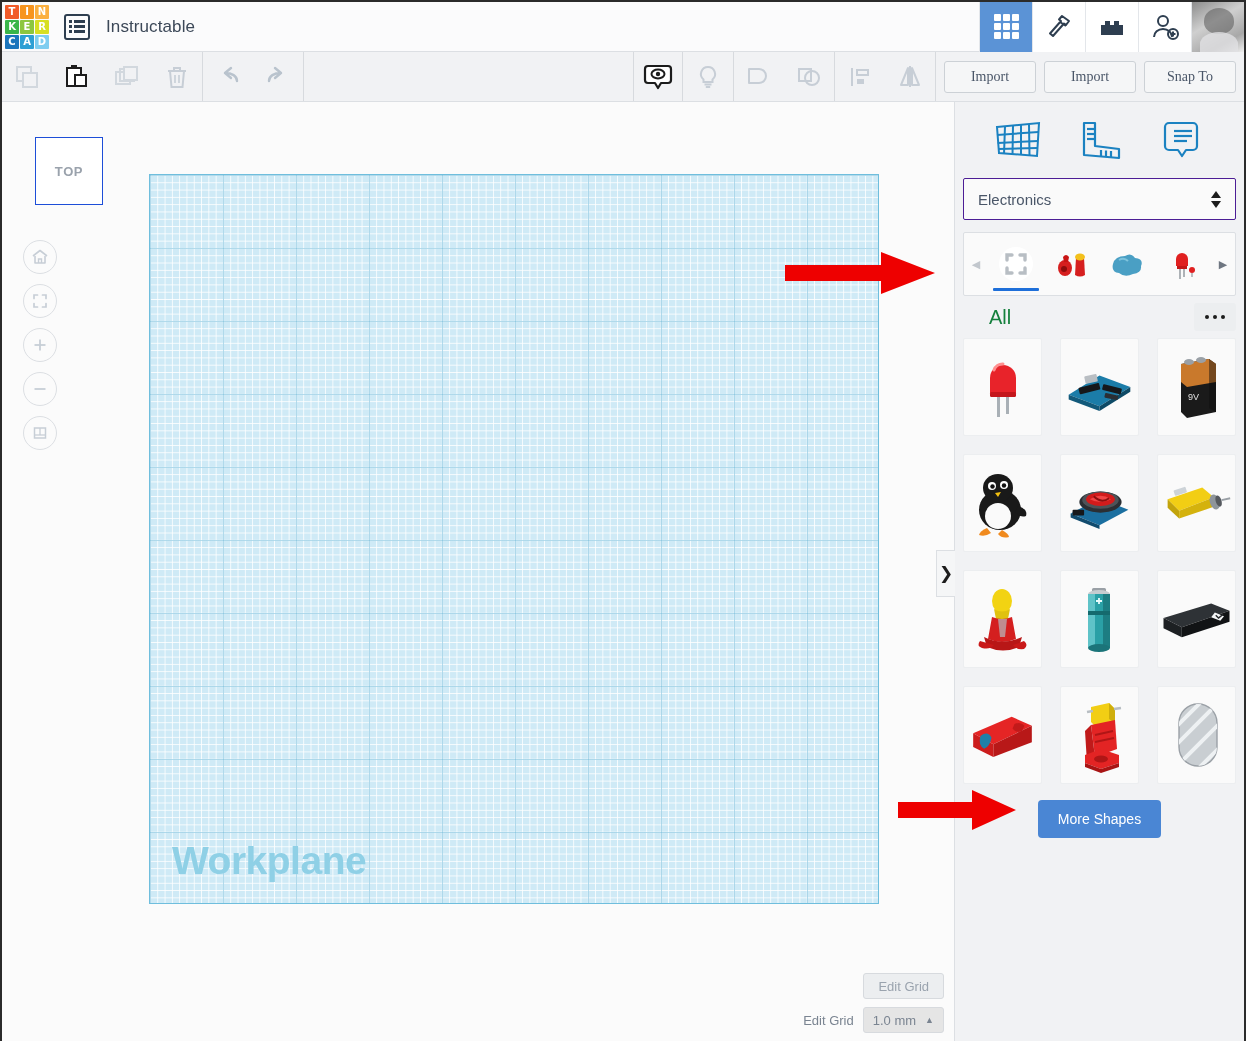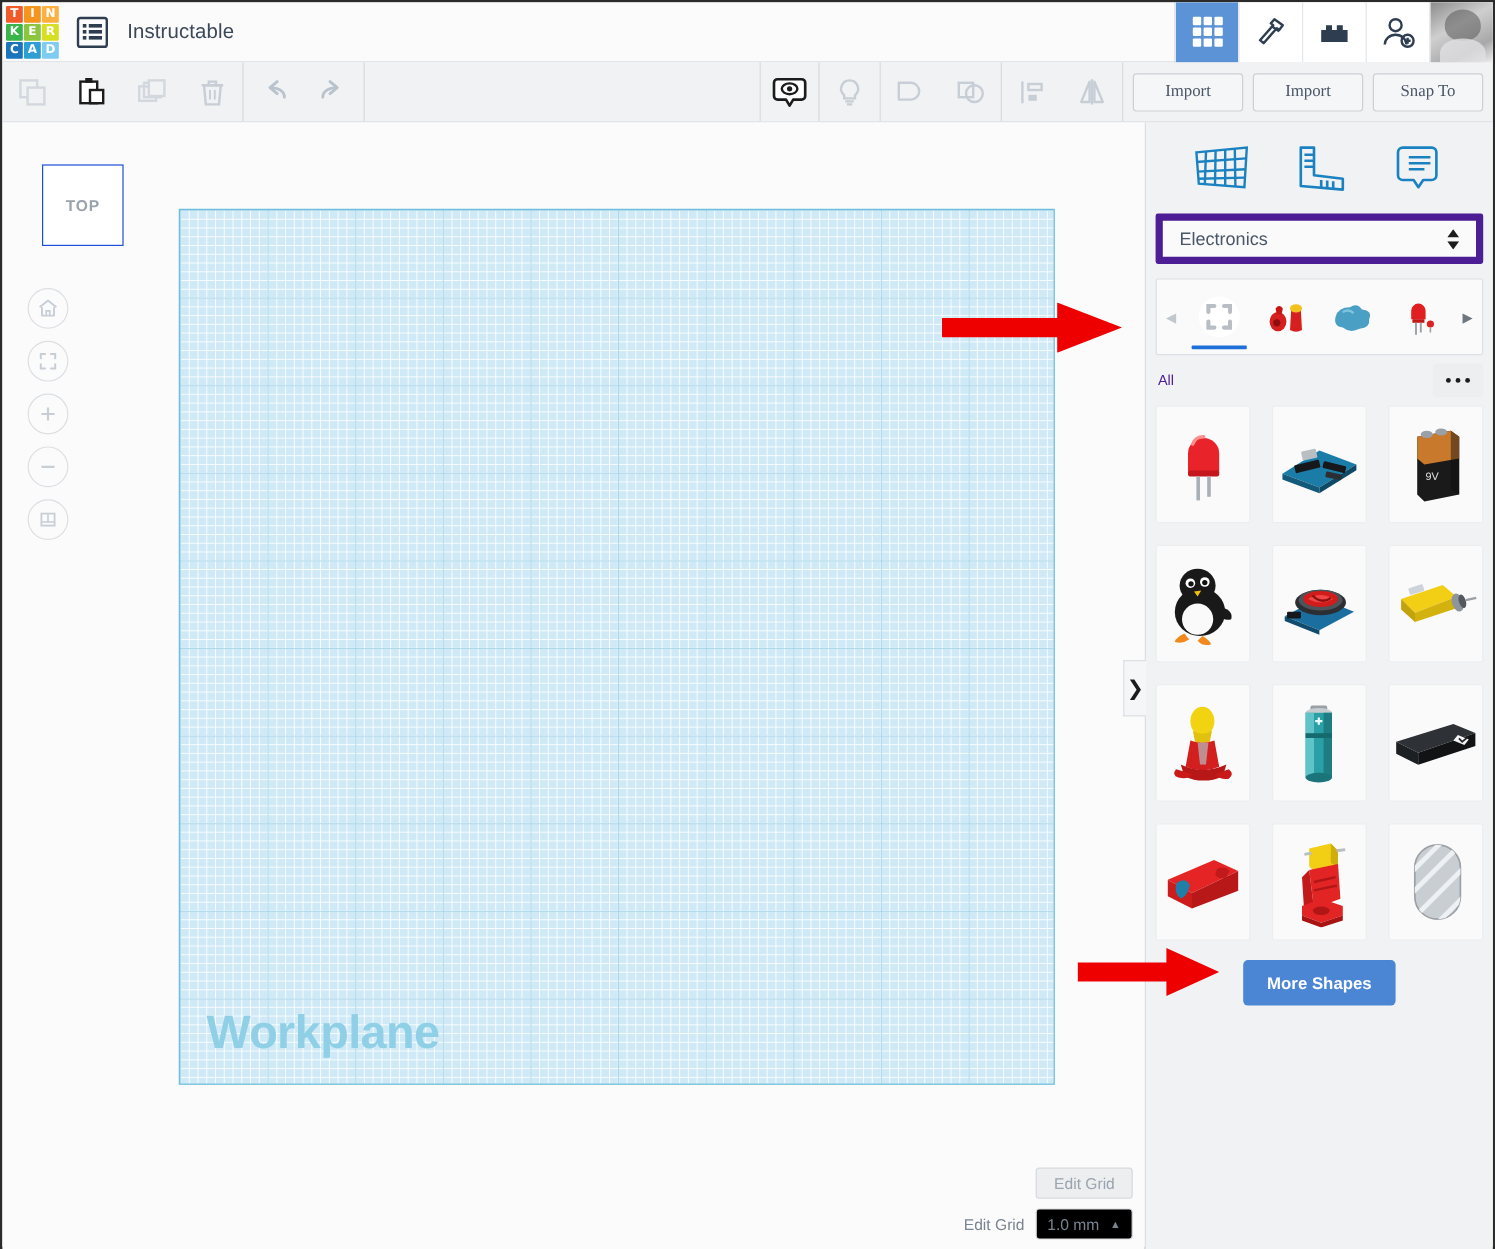--- a/index.html
+++ b/index.html
@@ -128,39 +128,39 @@
   }
   .btn-editgrid {
     height: 26px; padding: 0 14px; background: #eceef0;
     border: 1px solid #d7dade; border-radius: 3px;
     color: #9aa3ae; font-size: 13px; cursor: pointer;
     display: flex; align-items: center;
   }
   .snaprow { display: flex; align-items: center; gap: 9px; }
   .snaplabel { color: #7a8491; font-size: 13px; }
   .snapsel {
-    height: 26px; padding: 0 9px; background: #000000;
+    height: 26px; padding: 0 9px; background: #e5e5e5;
     border: 1px solid #d7dade; border-radius: 3px;
     color: #7a8491; font-size: 13px; cursor: pointer;
     display: flex; align-items: center; gap: 9px;
   }
 
   
   .panel {
     position: absolute; right: 0; top: 100px; width: 290px; height: 939px;
     background: #f1f2f4; border-left: 1px solid #dcdfe3;
   }
   .panel-icons {
     height: 76px; display: flex; align-items: center; justify-content: space-around;
     padding: 0 22px;
   }
   .pi { width: 54px; height: 54px; display: flex; align-items: center; justify-content: center; cursor: pointer; }
   .dropdown {
     margin: 0 8px; height: 42px; background: #fafafa;
-    border: 6px solid #4c1d95; border-radius: 2px;
+    border: 1px solid #4c1d95; border-radius: 2px;
     display: flex; align-items: center; padding: 0 14px; cursor: pointer;
   }
   .dd-label { flex: 1; font-size: 15px; color: #4a5668; }
   .dd-arrows { display: flex; flex-direction: column; gap: 3px; }
   .tabstrip {
     margin: 12px 8px 0; height: 64px; background: #fafafa;
     border: 1px solid #dcdfe3; border-radius: 2px;
     display: flex; align-items: center;
   }
   .tsarrow { width: 24px; text-align: center; color: #6e7681; font-size: 11px; cursor: pointer; }
@@ -171,40 +171,40 @@
     position: relative; cursor: pointer;
   }
   .tab.active::after {
     content: ""; position: absolute; left: 4px; right: 4px; bottom: 4px;
     height: 3px; background: #1e6fd9; border-radius: 1px;
   }
   .allrow {
     height: 42px; display: flex; align-items: center; justify-content: space-between;
     padding: 0 8px 0 10px;
   }
-  .all-label { font-size: 12px; color: #4c1d95; }
+  .all-label { font-size: 20px; color: #15803d; margin-left: 24px; }
   .dots {
     width: 42px; height: 28px; background: #eceef0; border-radius: 3px;
     display: flex; align-items: center; justify-content: center; gap: 4px; cursor: pointer;
   }
   .dots i { width: 4px; height: 4px; border-radius: 50%; background: #1c1c1c; display: block; }
   .shapegrid {
     margin: 0 8px; display: grid; grid-template-columns: repeat(3, 1fr); gap: 18px;
   }
   .shapecell {
     height: 98px; background: #fafafa; border: 1px solid #eceef0; border-radius: 2px;
     display: flex; align-items: center; justify-content: center; cursor: pointer;
     overflow: hidden;
   }
   .moreshapes-row {
     margin-top: 16px; display: flex; justify-content: center;
   }
   .btn-more {
     background: #4a86d4; color: #fff; border: none; border-radius: 4px;
-    height: 38px; padding: 0 20px; font-size: 14px; font-weight: bold; cursor: pointer;
+    height: 38px; padding: 0 20px; font-size: 14px; font-weight: normal; cursor: pointer;
   }
   .collapse-handle {
     position: absolute; left: -19px; top: 448px; width: 19px; height: 47px;
     background: #f5f6f7; border: 1px solid #dcdfe3; border-right: none;
     display: flex; align-items: center; justify-content: center;
     font-size: 17px; color: #1c1c1c; cursor: pointer;
   }
 
   
   .annot { position: absolute; pointer-events: none; }

